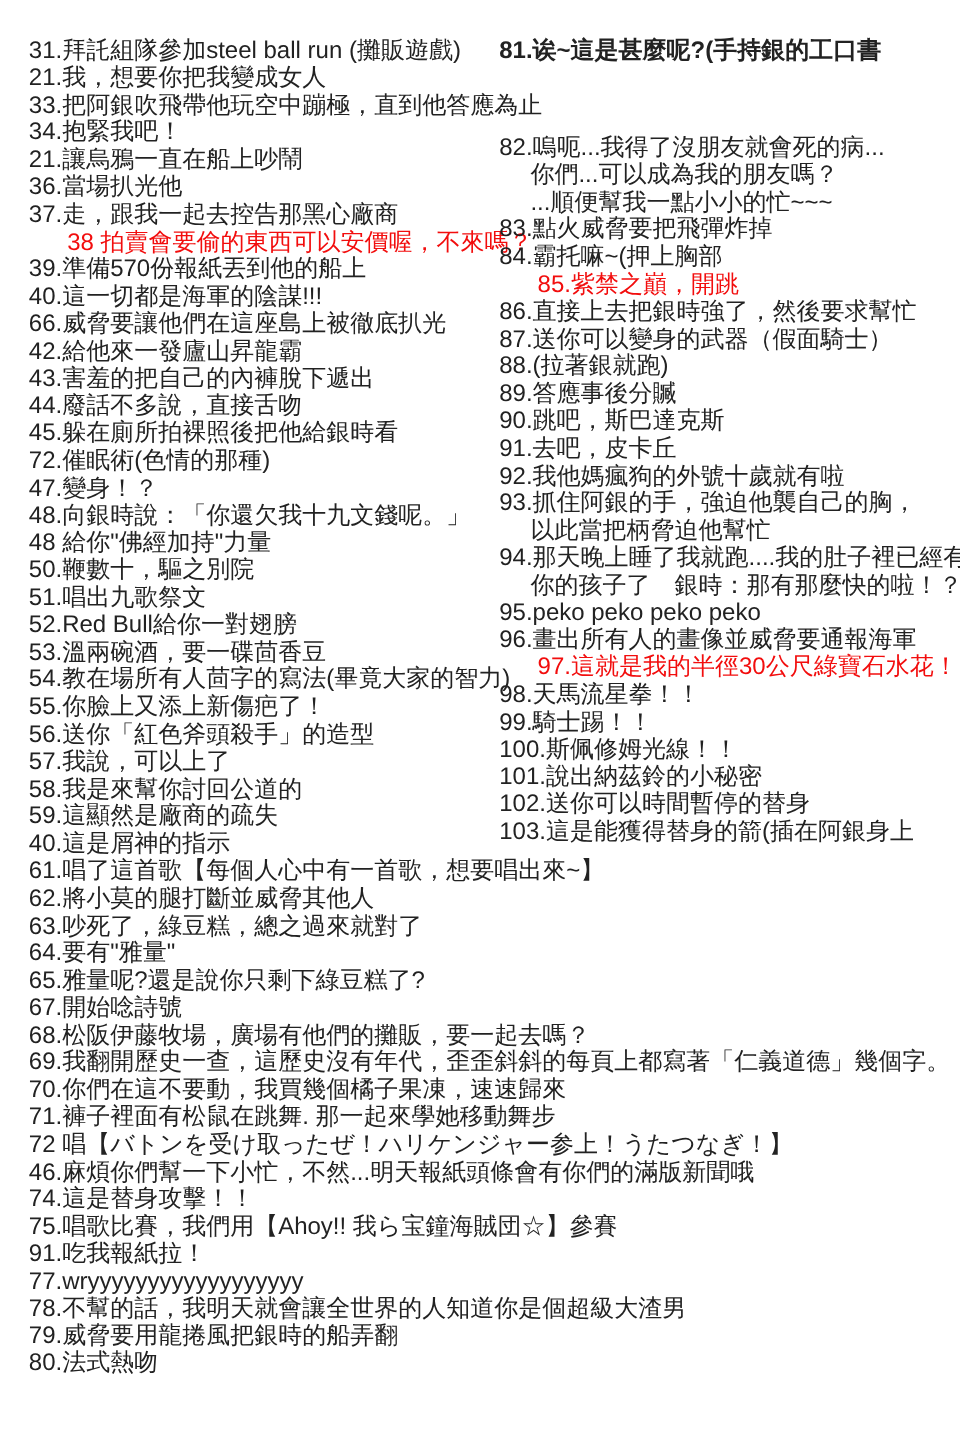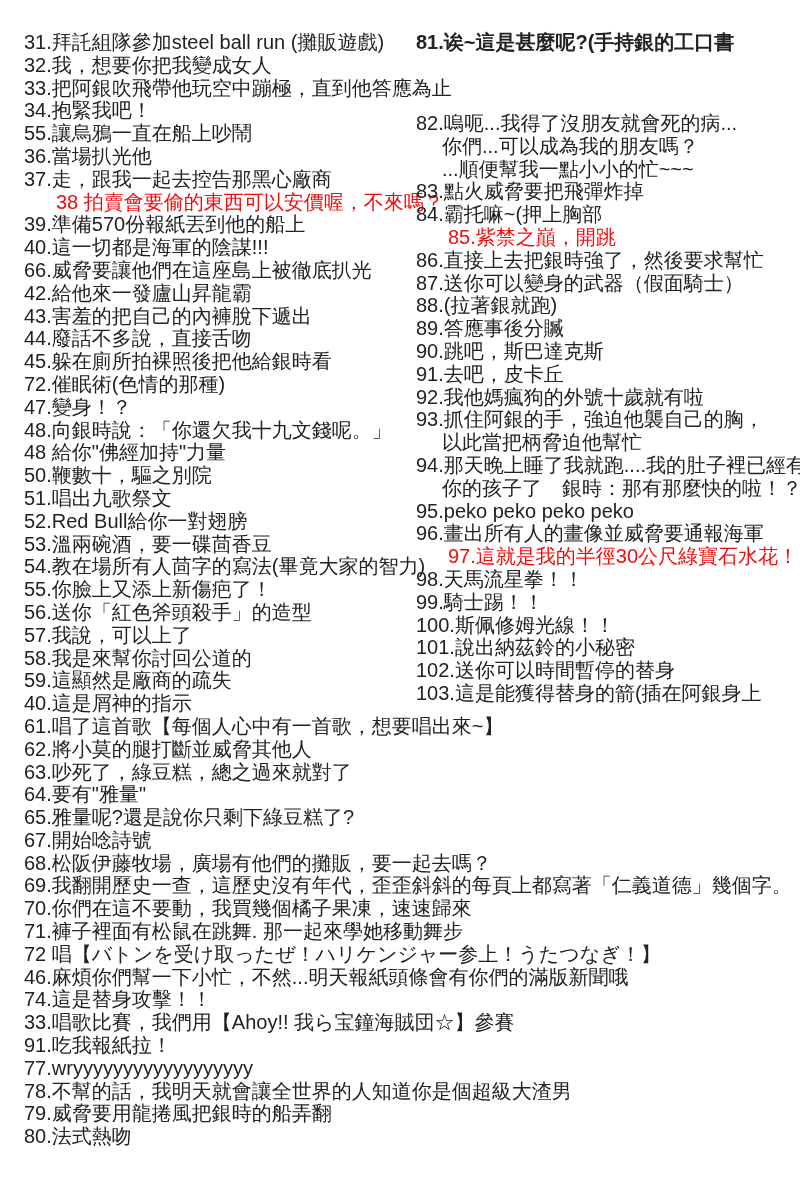--- a/index.html
+++ b/index.html
@@ -30,30 +30,30 @@
   .line.cont { padding-left: 26px; }
 </style>
 </head>
 <body style="--page-bg: #ffffff; --page-fg: #222222; --page-red: #f20d0d;">
 
 <div id="main-list" class="block">
     <div class="list-item">
       <div class="line">31.拜託組隊參加steel ball run (攤販遊戲)</div>
     </div>
     <div class="list-item">
-      <div class="line">32.我，想要你把我變成女人</div>
+      <div class="line">21.我，想要你把我變成女人</div>
     </div>
     <div class="list-item">
       <div class="line">33.把阿銀吹飛帶他玩空中蹦極，直到他答應為止</div>
     </div>
     <div class="list-item">
       <div class="line">34.抱緊我吧！</div>
     </div>
     <div class="list-item">
-      <div class="line">55.讓烏鴉一直在船上吵鬧</div>
+      <div class="line">21.讓烏鴉一直在船上吵鬧</div>
     </div>
     <div class="list-item">
       <div class="line">36.當場扒光他</div>
     </div>
     <div class="list-item">
       <div class="line">37.走，跟我一起去控告那黑心廠商</div>
     </div>
     <div class="list-item red">
       <div class="line">38 拍賣會要偷的東西可以安價喔，不來嗎？</div>
     </div>
@@ -156,21 +156,21 @@
     <div class="list-item">
       <div class="line">72 唱【バトンを受け取ったぜ！ハリケンジャー参上！うたつなぎ！】</div>
     </div>
     <div class="list-item">
       <div class="line">46.麻煩你們幫一下小忙，不然...明天報紙頭條會有你們的滿版新聞哦</div>
     </div>
     <div class="list-item">
       <div class="line">74.這是替身攻擊！！</div>
     </div>
     <div class="list-item">
-      <div class="line">33.唱歌比賽，我們用【Ahoy!! 我ら宝鐘海賊団☆】參賽</div>
+      <div class="line">75.唱歌比賽，我們用【Ahoy!! 我ら宝鐘海賊団☆】參賽</div>
     </div>
     <div class="list-item">
       <div class="line">91.吃我報紙拉！</div>
     </div>
     <div class="list-item">
       <div class="line">77.wryyyyyyyyyyyyyyyyyy</div>
     </div>
     <div class="list-item">
       <div class="line">78.不幫的話，我明天就會讓全世界的人知道你是個超級大渣男</div>
     </div>

